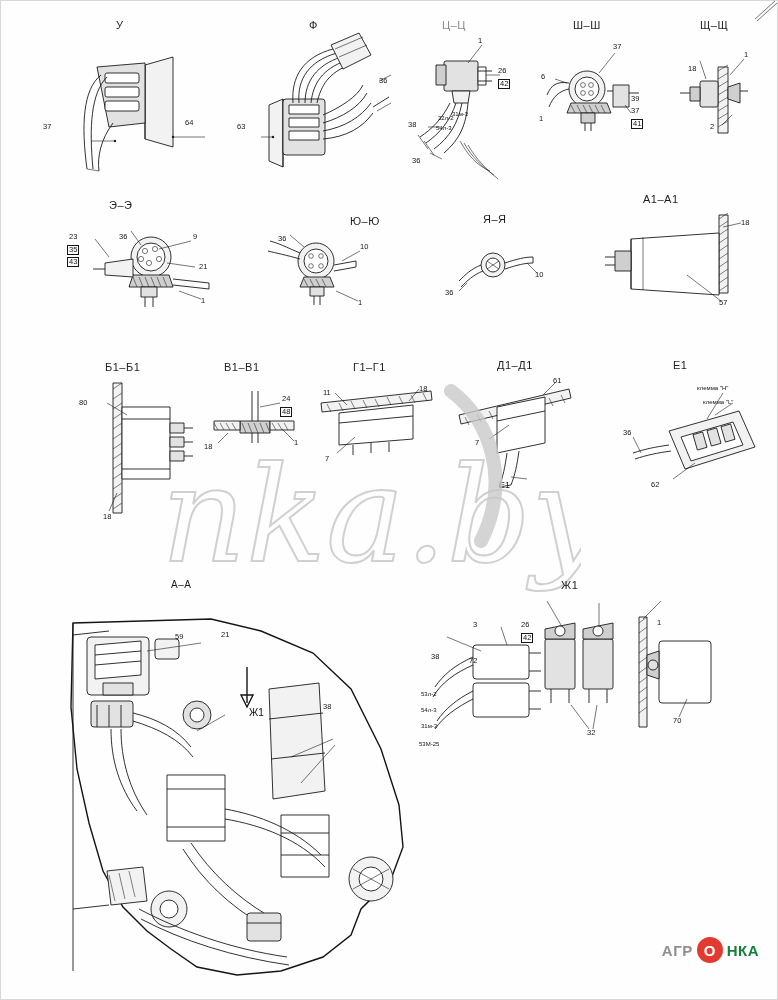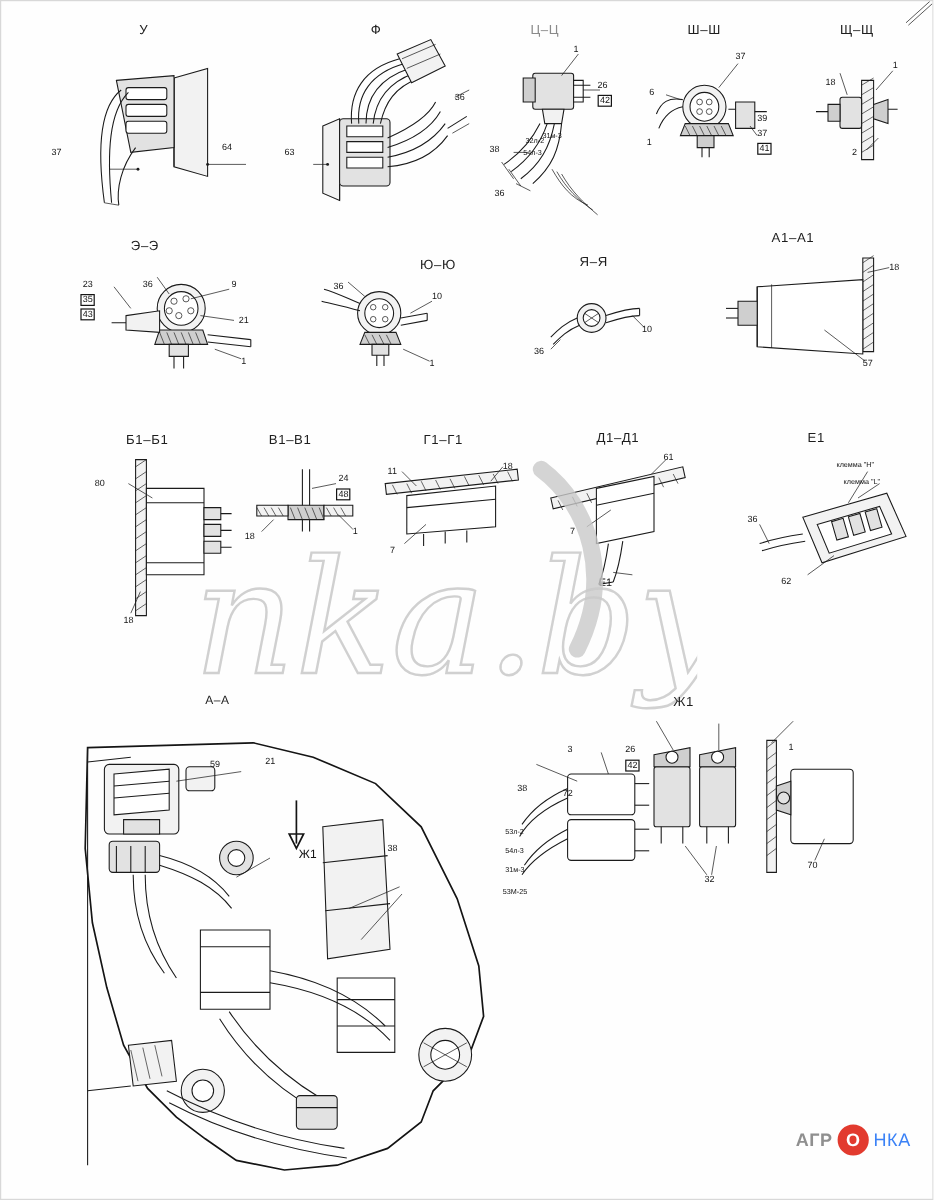--- a/index.html
+++ b/index.html
@@ -153,22 +153,22 @@
     align-items: center;
     justify-content: center;
   }
   .logo-badge span {
     color: #ffffff;
     font-size: 15px;
     font-weight: bold;
   }
   .logo-kl {
     font-size: 15px;
-    font-weight: normal;
-    color: #3b82f6;
+    font-weight: bold;
+    color: #15803d;
     letter-spacing: .5px;
   }
   .arrow-j {
     position: absolute;
     font-size: 10px;
     color: #141414;
   }
 </style>
 </head>
 <body>

